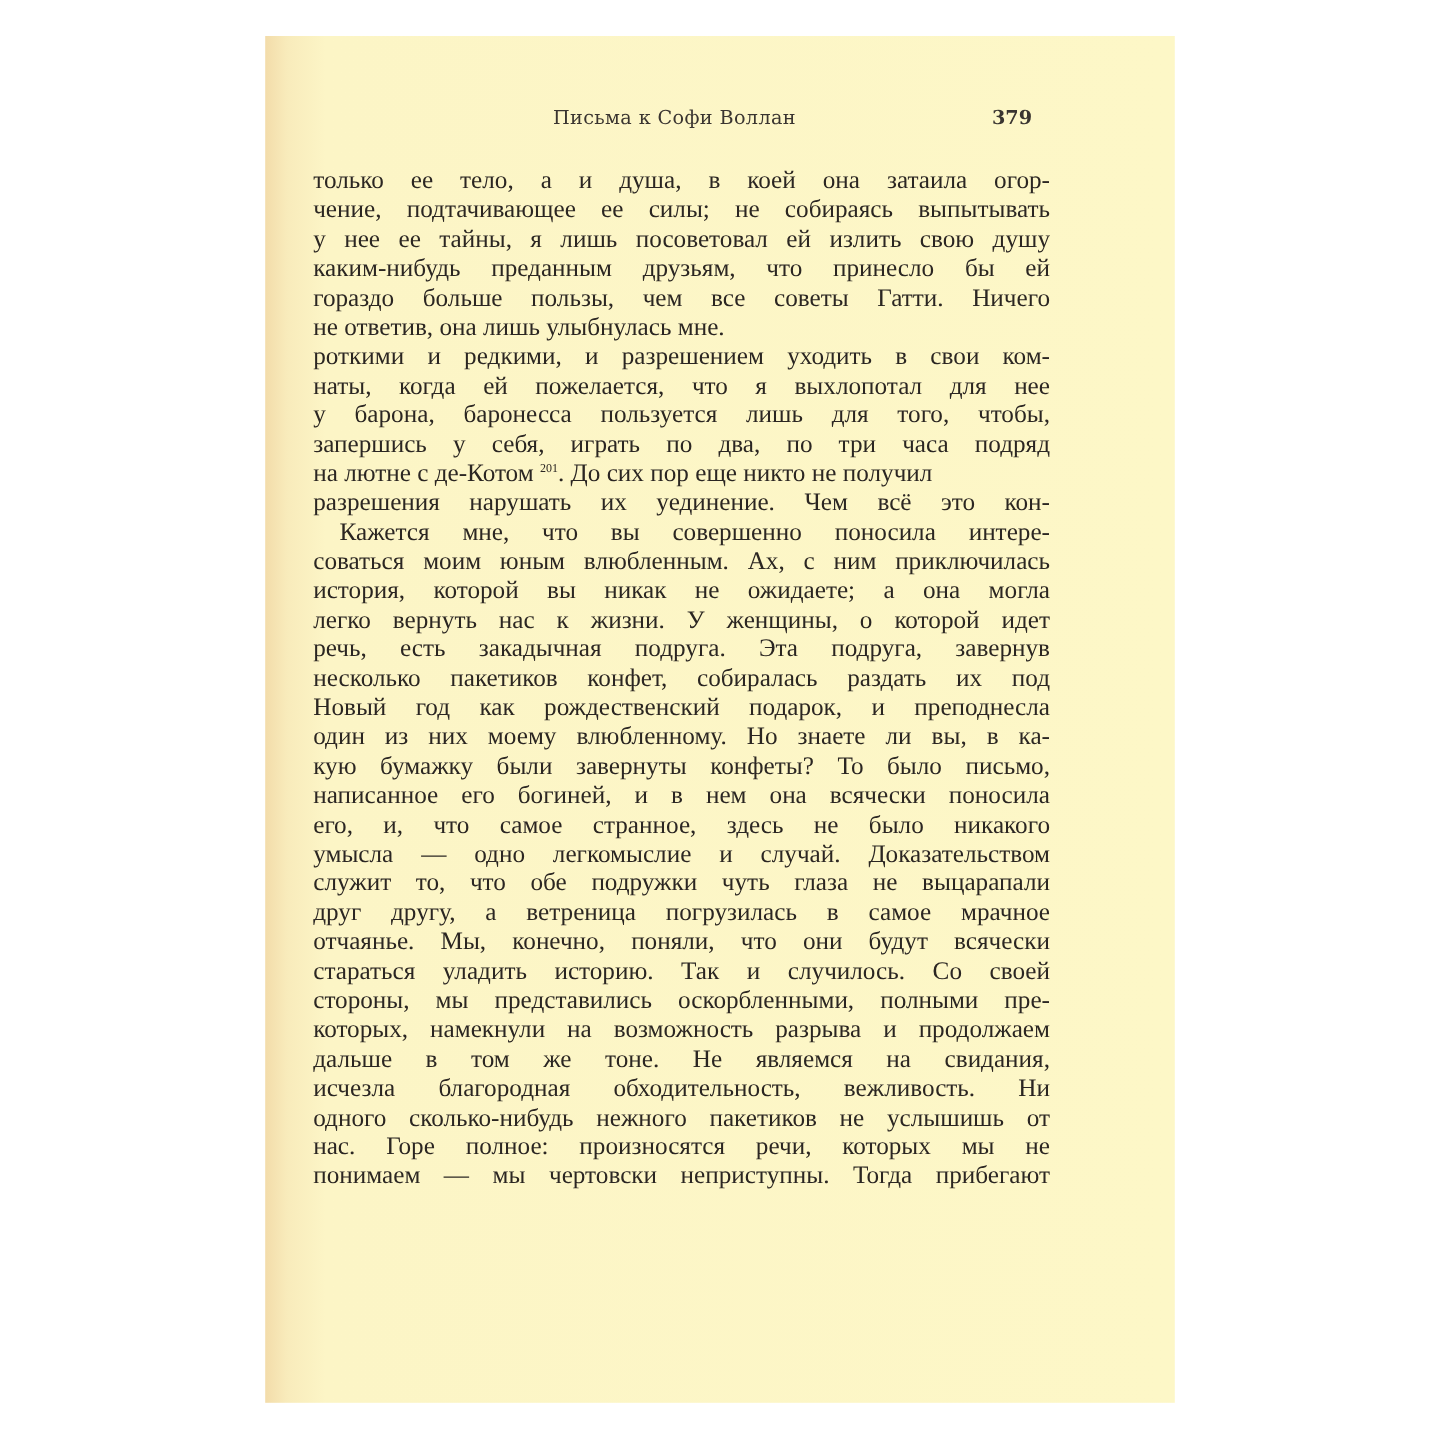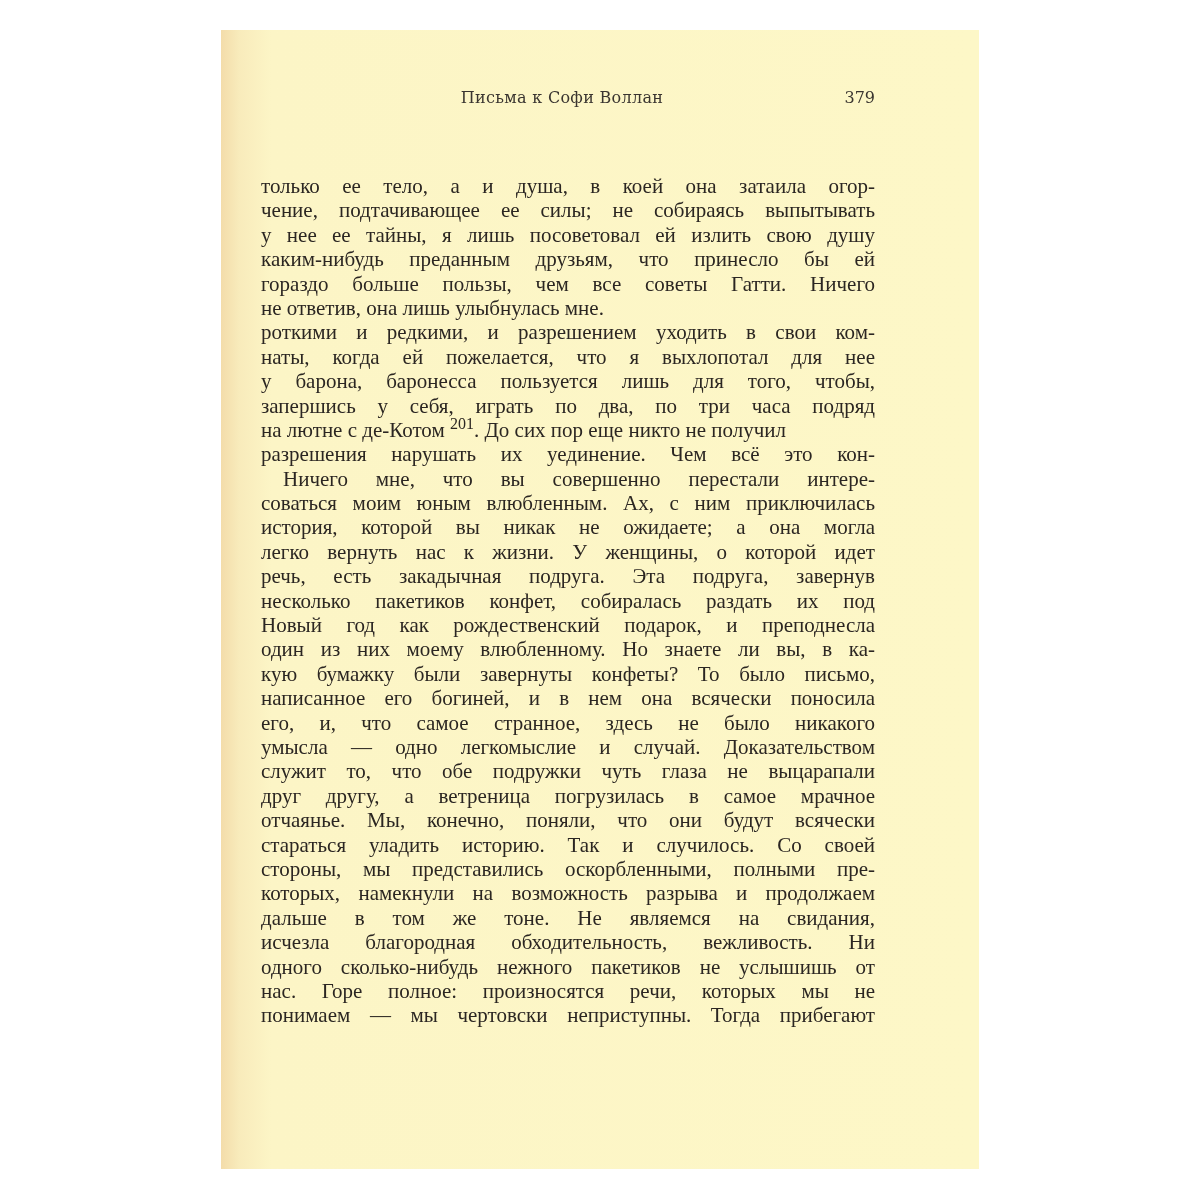--- a/index.html
+++ b/index.html
@@ -9,31 +9,30 @@
     }
     .page {
       position: absolute; left: 221px; top: 30px; width: 758px; height: 1139px;
       background: linear-gradient(90deg, #f3dcaa 0px, #f8ebbb 18px, #fcf5c6 50px, #fdf7c7 100%);
     }
     .header {
       position: absolute; left: 40px; top: 58px; width: 614px; height: 24px;
       font-family: "DejaVu Serif", serif; font-size: 16px; color: #3a3530;
     }
     .header .title { position: absolute; left: 0; right: 12px; text-align: center; top: 0; letter-spacing: 0.3px; }
-    .header .pagenum { position: absolute; right: 0; top: 0; }
+    .header .pagenum { position: absolute; right: 15px; top: 0; font-weight: bold; }
     .body {
       position: absolute; left: 40px; top: 108px; width: 614px;
       font-family: "Liberation Serif", serif; font-size: 21px; color: #2b2622;
       line-height: 24.4px;
-      margin-top: 36px;
     }
     .line { height: 24.4px; white-space: nowrap; text-align: justify; text-align-last: justify; }
     .line.last { text-align-last: left; }
     .line.indent { padding-left: 22px; }
-    sup { font-size: 16px; line-height: 0; }
+    sup { font-size: 10px; line-height: 0; }
   </style>
 </head>
 <body>
 
 <div class="page">
   <div class="header">
     <span class="title">Письма к Софи Воллан</span>
     <span class="pagenum">379</span>
   </div>
 
@@ -51,21 +50,21 @@
     <div>
       <div class="line">роткими и редкими, и разрешением уходить в свои ком-</div>
       <div class="line">наты, когда ей пожелается, что я выхлопотал для нее</div>
       <div class="line">у барона, баронесса пользуется лишь для того, чтобы,</div>
       <div class="line">запершись у себя, играть по два, по три часа подряд</div>
       <div class="line" style="text-align-last:left;"><span>на лютне с де-Котом</span> <sup>201</sup><span>. До сих пор еще никто не получил</span></div>
       <div class="line">разрешения нарушать их уединение. Чем всё это кон-</div>
     </div>
 
     <div>
-      <div class="line indent">Ничего мне, что вы совершенно перестали интере-</div>
+      <div class="line indent">Кажется мне, что вы совершенно поносила интере-</div>
       <div class="line">соваться моим юным влюбленным. Ах, с ним приключилась</div>
       <div class="line">история, которой вы никак не ожидаете; а она могла</div>
       <div class="line">легко вернуть нас к жизни. У женщины, о которой идет</div>
       <div class="line">речь, есть закадычная подруга. Эта подруга, завернув</div>
       <div class="line">несколько пакетиков конфет, собиралась раздать их под</div>
       <div class="line">Новый год как рождественский подарок, и преподнесла</div>
       <div class="line">один из них моему влюбленному. Но знаете ли вы, в ка-</div>
       <div class="line">кую бумажку были завернуты конфеты? То было письмо,</div>
       <div class="line">написанное его богиней, и в нем она всячески поносила</div>
       <div class="line">его, и, что самое странное, здесь не было никакого</div>

